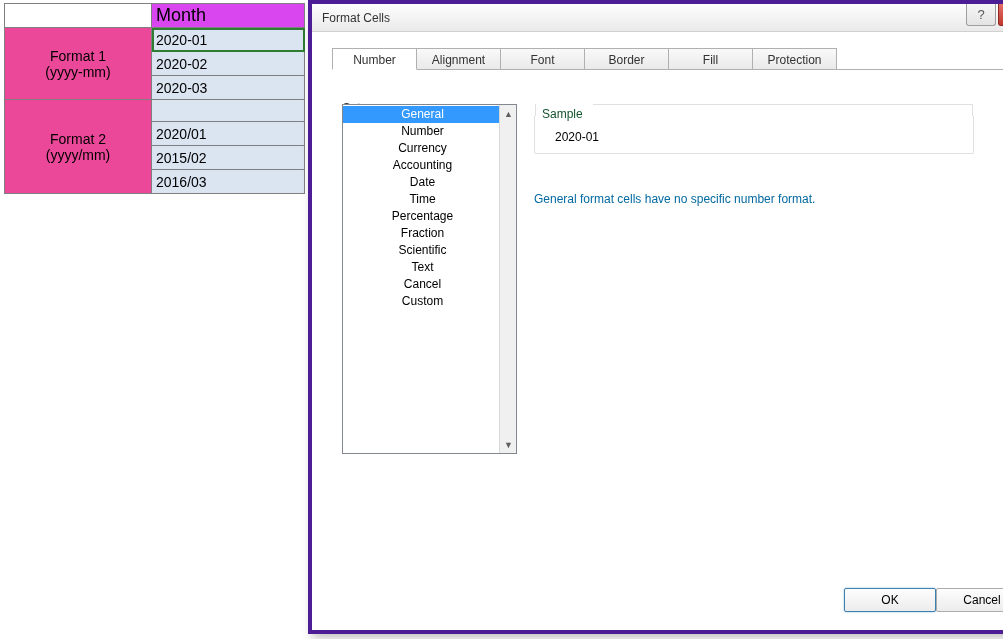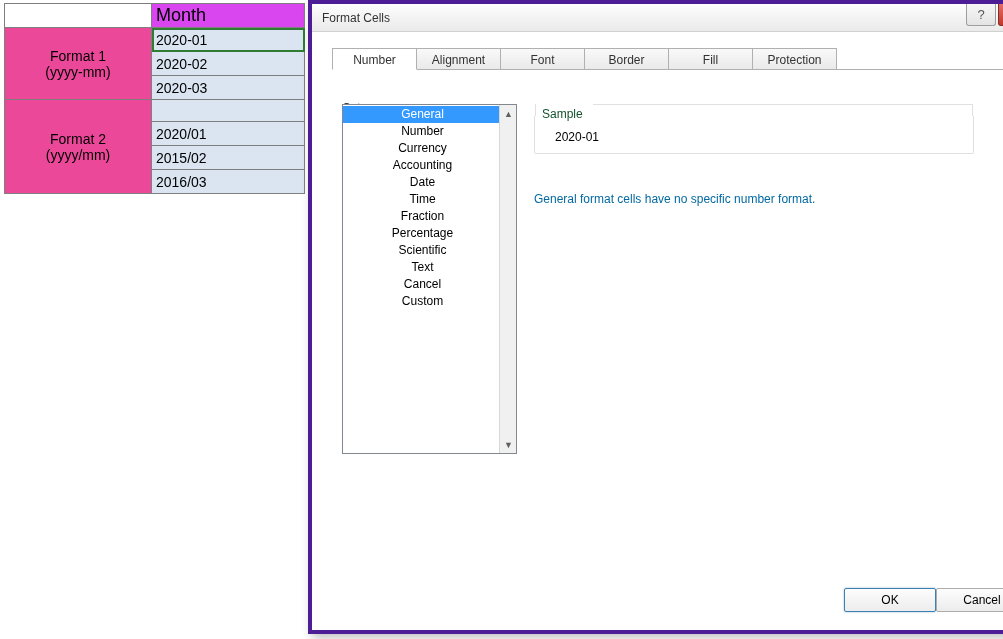--- a/index.html
+++ b/index.html
@@ -322,22 +322,22 @@
   <div class="cat-label">Category:</div>
 
   <div class="listbox">
     <div class="items">
       <div class="item sel">General</div>
       <div class="item">Number</div>
       <div class="item">Currency</div>
       <div class="item">Accounting</div>
       <div class="item">Date</div>
       <div class="item">Time</div>
+      <div class="item">Percentage</div>
       <div class="item">Fraction</div>
-      <div class="item">Percentage</div>
       <div class="item">Scientific</div>
       <div class="item">Text</div>
       <div class="item">Cancel</div>
       <div class="item">Custom</div>
     </div>
     <div class="scroll">
       <div class="arr up">▲</div>
       <div class="arr dn">▼</div>
     </div>
   </div>

